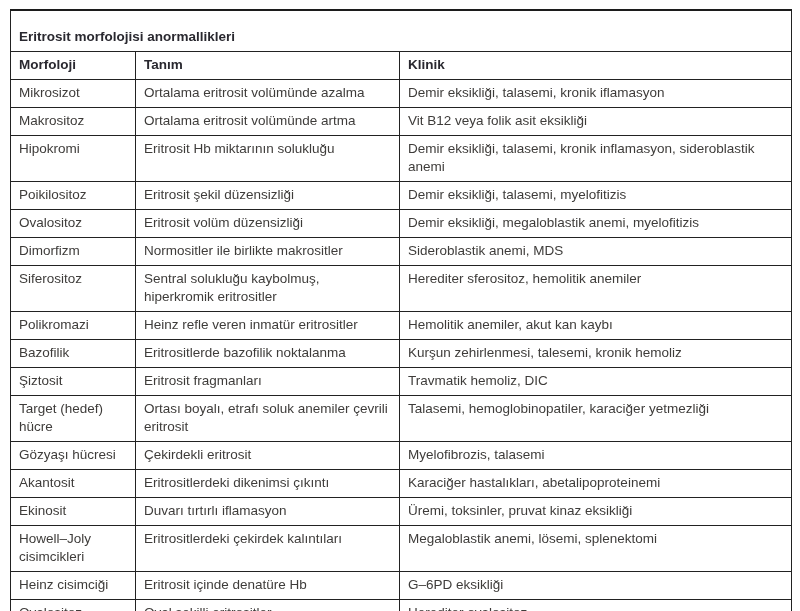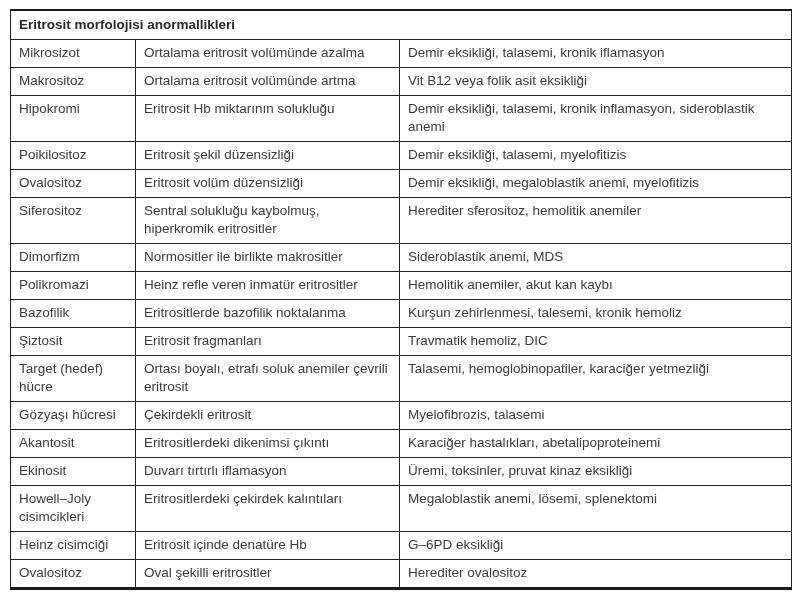--- a/index.html
+++ b/index.html
@@ -32,41 +32,46 @@
     padding: 4px 8px 5px 8px;
     font-size: 13.5px;
     line-height: 18px;
     color: #3e3c3a;
     font-weight: normal;
     overflow: hidden;
   }
   .morph-table .title-cell {
     font-weight: bold;
     color: #29282f;
-    padding-top: 5px;
+    padding-top: 17px;
     padding-bottom: 5px;
   }
   .morph-table th {
     font-weight: bold;
     color: #29282f;
   }
 </style>
 </head>
 <body>
 
 <div class="page">
   <table class="morph-table">
     <colgroup>
       <col class="c1">
       <col class="c2">
       <col class="c3">
     </colgroup>
     <thead>
       <tr>
         <td class="title-cell" colspan="3">Eritrosit morfolojisi anormallikleri</td>
+      </tr>
+      <tr>
+        <th>Morfoloji</th>
+        <th>Tanım</th>
+        <th>Klinik</th>
       </tr>
     </thead>
     <tbody>
 
         <tr>
           <td>Mikrosizot</td>
           <td>Ortalama eritrosit volümünde azalma</td>
           <td>Demir eksikliği, talasemi, kronik iflamasyon</td>
         </tr>
 
@@ -88,29 +93,29 @@
           <td>Demir eksikliği, talasemi, myelofitizis</td>
         </tr>
 
         <tr>
           <td>Ovalositoz</td>
           <td>Eritrosit volüm düzensizliği</td>
           <td>Demir eksikliği, megaloblastik anemi, myelofitizis</td>
         </tr>
 
         <tr>
+          <td>Dimorfizm</td>
+          <td>Normositler ile birlikte makrositler</td>
+          <td>Sideroblastik anemi, MDS</td>
+        </tr>
+
+        <tr>
           <td>Siferositoz</td>
           <td>Sentral solukluğu kaybolmuş, hiperkromik eritrositler</td>
           <td>Herediter sferositoz, hemolitik anemiler</td>
-        </tr>
-
-        <tr>
-          <td>Dimorfizm</td>
-          <td>Normositler ile birlikte makrositler</td>
-          <td>Sideroblastik anemi, MDS</td>
         </tr>
 
         <tr>
           <td>Polikromazi</td>
           <td>Heinz refle veren inmatür eritrositler</td>
           <td>Hemolitik anemiler, akut kan kaybı</td>
         </tr>
 
         <tr>
           <td>Bazofilik</td>

